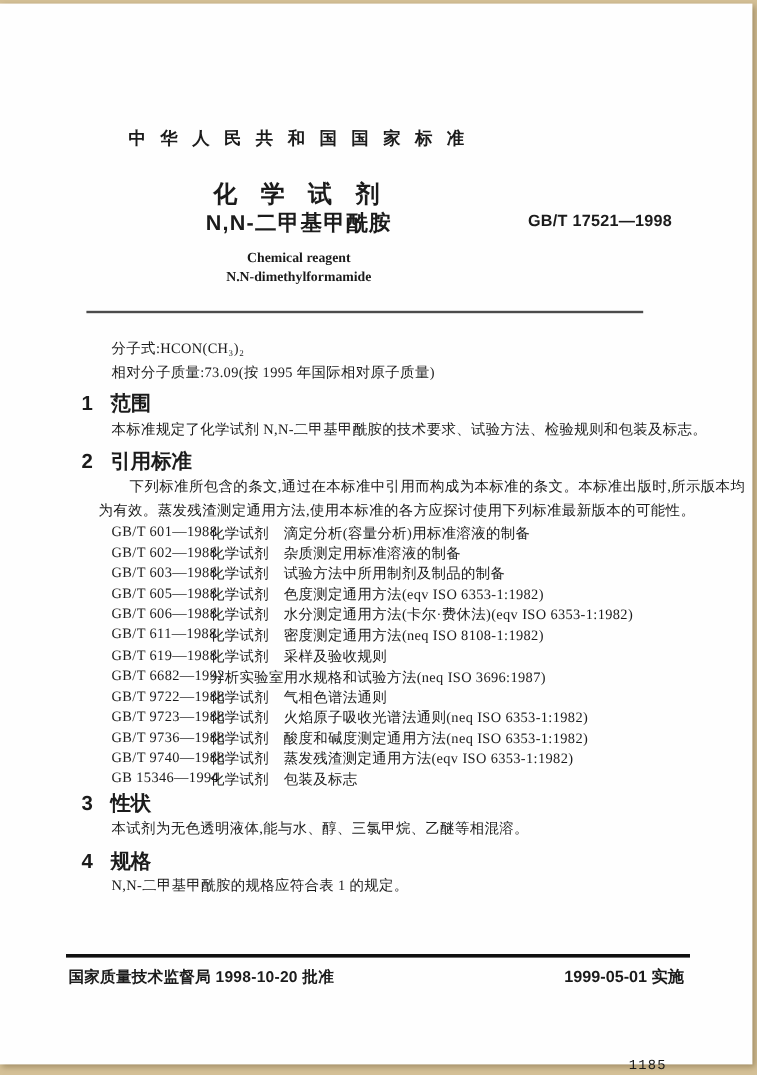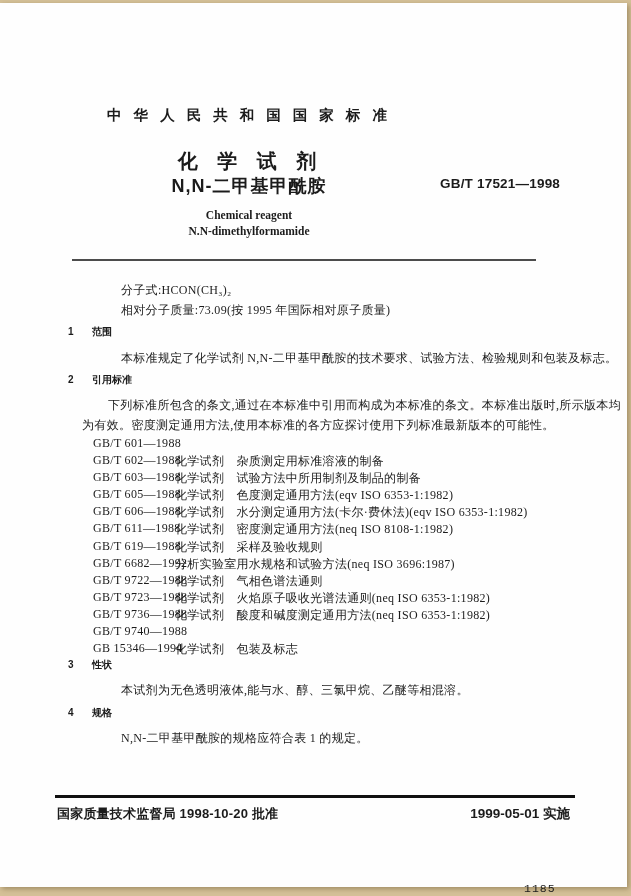--- a/index.html
+++ b/index.html
@@ -29,24 +29,24 @@
     white-space:nowrap;
   }
   .hei{font-family:"Liberation Sans","DejaVu Sans",sans-serif;font-weight:bold;}
   .nat-std{top:103px;font-size:14.5px;letter-spacing:4px;}
   .title-cn{top:145px;font-size:20px;letter-spacing:4px;word-spacing:6px;}
   .subtitle-cn{top:171px;font-size:18px;letter-spacing:1px;}
   .std-no{top:173px;left:440px;font-size:13.5px;letter-spacing:.2px;}
   .en1{top:206px;font-size:11.5px;font-weight:bold;}
   .en2{top:222px;font-size:11.5px;font-weight:bold;}
   .rule1{top:256px;left:72px;width:464px;height:2px;background:#4c4c4c;}
-  .bodytext{font-size:12px;letter-spacing:.3px;white-space:nowrap;margin-left:28px;}
+  .bodytext{font-size:12px;letter-spacing:.3px;white-space:nowrap;}
   .formula{top:279px;left:93px;}
   .molar{top:299px;left:93px;}
-  .sec-h{font-size:10px;white-space:nowrap;}
+  .sec-h{font-size:17px;white-space:nowrap;}
   .sec-h .num{display:inline-block;width:24px;}
   .h1{top:322px;left:68px;}
   .b1{top:347px;left:93px;}
   .h2{top:370px;left:68px;}
   .p2{top:392px;left:82px;width:500px;font-size:12px;letter-spacing:.35px;line-height:20px;}
   .p2 div{white-space:nowrap;}
   .p2 .l1{text-indent:26px;}
   .reflist{top:433px;left:93px;font-size:12px;letter-spacing:.3px;}
   .refrow{height:17.1px;white-space:nowrap;display:flex;}
   .refrow .code{display:inline-block;width:82px;}
@@ -77,26 +77,27 @@
 
   <div class="abs bodytext formula">分子式:HCON(CH₃)₂</div>
   <div class="abs bodytext molar">相对分子质量:73.09(按 1995 年国际相对原子质量)</div>
 
   <div class="abs sec-h hei h1"><span class="num">1</span><span>范围</span></div>
   <div class="abs bodytext b1">本标准规定了化学试剂 N,N-二甲基甲酰胺的技术要求、试验方法、检验规则和包装及标志。</div>
 
   <div class="abs sec-h hei h2"><span class="num">2</span><span>引用标准</span></div>
   <div class="abs p2">
     <div class="l1">下列标准所包含的条文,通过在本标准中引用而构成为本标准的条文。本标准出版时,所示版本均</div>
-    <div>为有效。密度测定通用方法,使用本标准的各方应探讨使用下列标准最新版本的可能性。</div>
+    <div>为有效。蒸发残渣测定通用方法,使用本标准的各方应探讨使用下列标准最新版本的可能性。</div>
   </div>
 
   <div class="abs reflist">
     <div class="refrow">
         <span class="code">GB/T 601—1988</span>
+        <span>化学试剂　滴定分析(容量分析)用标准溶液的制备</span>
       </div>
     <div class="refrow">
         <span class="code">GB/T 602—1988</span>
         <span>化学试剂　杂质测定用标准溶液的制备</span>
       </div>
     <div class="refrow">
         <span class="code">GB/T 603—1988</span>
         <span>化学试剂　试验方法中所用制剂及制品的制备</span>
       </div>
     <div class="refrow">
@@ -126,20 +127,21 @@
     <div class="refrow">
         <span class="code">GB/T 9723—1988</span>
         <span>化学试剂　火焰原子吸收光谱法通则(neq ISO 6353-1:1982)</span>
       </div>
     <div class="refrow">
         <span class="code">GB/T 9736—1988</span>
         <span>化学试剂　酸度和碱度测定通用方法(neq ISO 6353-1:1982)</span>
       </div>
     <div class="refrow">
         <span class="code">GB/T 9740—1988</span>
+        <span>化学试剂　蒸发残渣测定通用方法(eqv ISO 6353-1:1982)</span>
       </div>
     <div class="refrow">
         <span class="code">GB 15346—1994</span>
         <span>化学试剂　包装及标志</span>
       </div>
   </div>
 
   <div class="abs sec-h hei h3"><span class="num">3</span><span>性状</span></div>
   <div class="abs bodytext b3">本试剂为无色透明液体,能与水、醇、三氯甲烷、乙醚等相混溶。</div>
 

